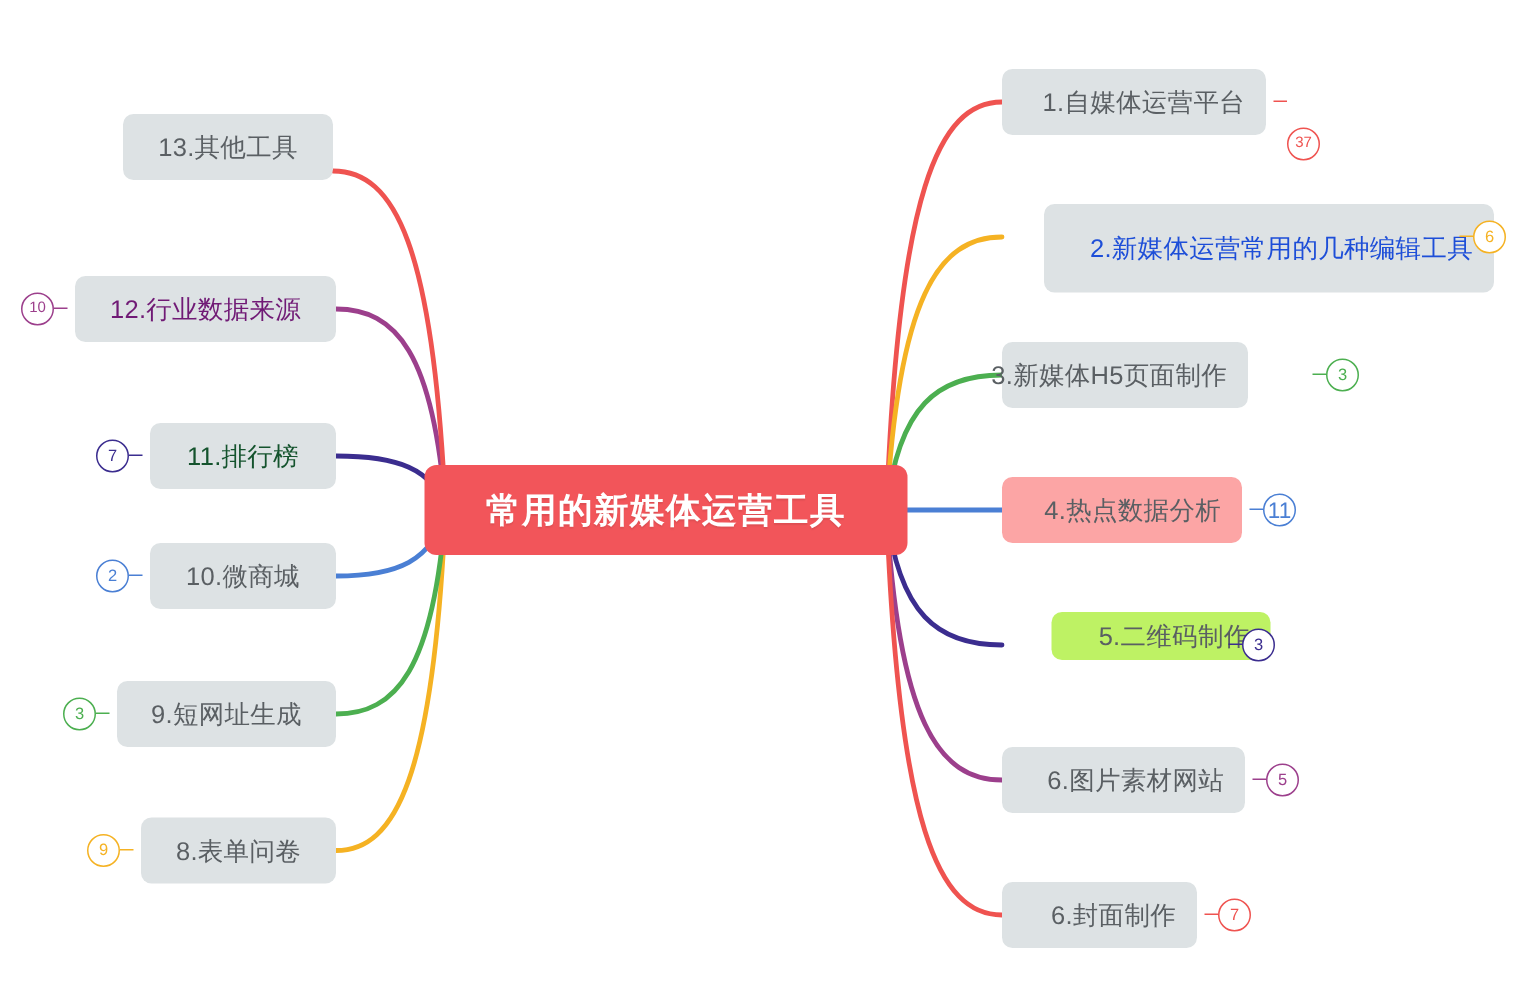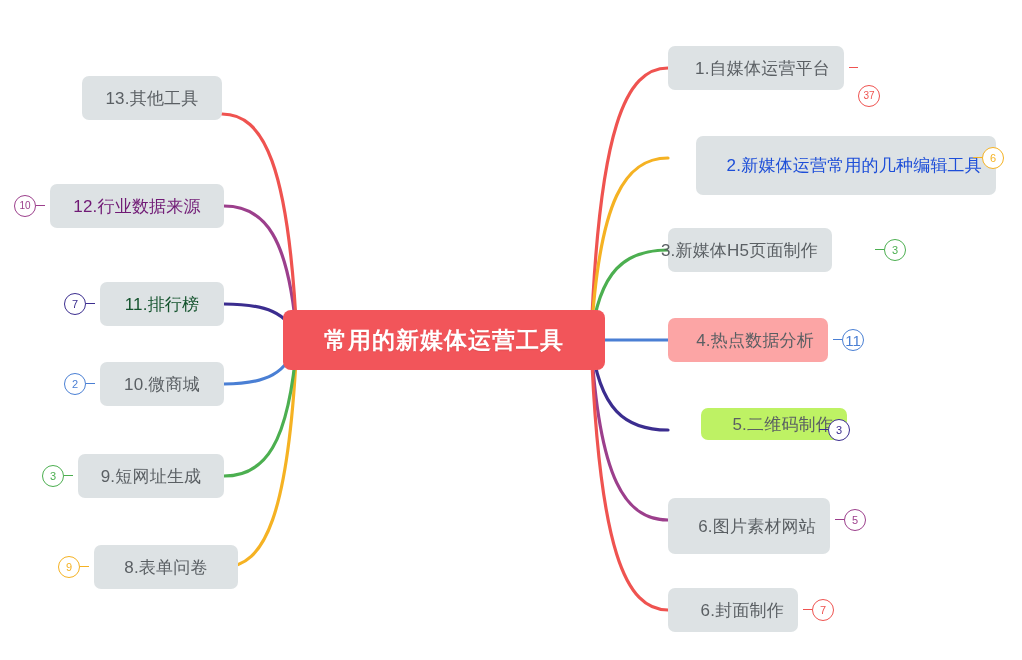--- a/index.html
+++ b/index.html
@@ -118,31 +118,31 @@
       <div class="node right" style="left: 668px; top: 318px; width: 160px; height: 44px; background: #fca5a5; color: rgb(90, 95, 99);">
         <span>4.热点数据分析</span>
       </div>
       <div class="badge-stub" style="background: rgb(74, 127, 212); top: 339px; left: 833px;"></div>
       <div class="badge" style="left: 842px; top: 329px; border-color: rgb(74, 127, 212); color: rgb(74, 127, 212); font-size: 15px;">11</div>
       <div class="node right" style="left: 668px; top: 408px; width: 146px; height: 32px; background: #bef264; color: rgb(90, 95, 99); margin-left: 33px;">
         <span>5.二维码制作</span>
       </div>
       <div class="badge-stub" style="background: rgb(59, 45, 143); top: 429px; left: 819px;"></div>
       <div class="badge" style="left: 828px; top: 419px; border-color: rgb(59, 45, 143); color: rgb(59, 45, 143);">3</div>
-      <div class="node right" style="left: 668px; top: 498px; width: 162px; height: 56px; background: rgb(221, 226, 228); color: rgb(90, 95, 99); padding-left: 36px;">
+      <div class="node right" style="left: 668px; top: 498px; width: 162px; height: 44px; background: rgb(221, 226, 228); color: rgb(90, 95, 99); padding-left: 36px;">
         <span>6.图片素材网站</span>
       </div>
       <div class="badge-stub" style="background: rgb(156, 63, 140); top: 519px; left: 835px;"></div>
       <div class="badge" style="left: 844px; top: 509px; border-color: rgb(156, 63, 140); color: rgb(156, 63, 140);">5</div>
       <div class="node right" style="left: 668px; top: 588px; width: 130px; height: 44px; background: rgb(221, 226, 228); color: rgb(90, 95, 99);">
         <span>6.封面制作</span>
       </div>
       <div class="badge-stub" style="background: rgb(239, 83, 80); top: 609px; left: 803px;"></div>
       <div class="badge" style="left: 812px; top: 599px; border-color: rgb(239, 83, 80); color: rgb(239, 83, 80);">7</div>
-      <div class="node left" style="left: 94px; top: 545px; width: 144px; height: 44px; background: rgb(221, 226, 228); color: rgb(90, 95, 99);">
+      <div class="node left" style="left: 94px; top: 545px; width: 130px; height: 44px; background: rgb(221, 226, 228); color: rgb(90, 95, 99);">
         <span>8.表单问卷</span>
       </div>
       <div class="badge-stub" style="background: rgb(245, 178, 35); top: 566px; left: 80px;"></div>
       <div class="badge" style="left: 58px; top: 556px; border-color: rgb(245, 178, 35); color: rgb(245, 178, 35);">9</div>
       <div class="node left" style="left: 78px; top: 454px; width: 146px; height: 44px; background: rgb(221, 226, 228); color: rgb(90, 95, 99);">
         <span>9.短网址生成</span>
       </div>
       <div class="badge-stub" style="background: rgb(76, 175, 80); top: 475px; left: 64px;"></div>
       <div class="badge" style="left: 42px; top: 465px; border-color: rgb(76, 175, 80); color: rgb(76, 175, 80);">3</div>
       <div class="node left" style="left: 100px; top: 362px; width: 124px; height: 44px; background: rgb(221, 226, 228); color: rgb(90, 95, 99);">

